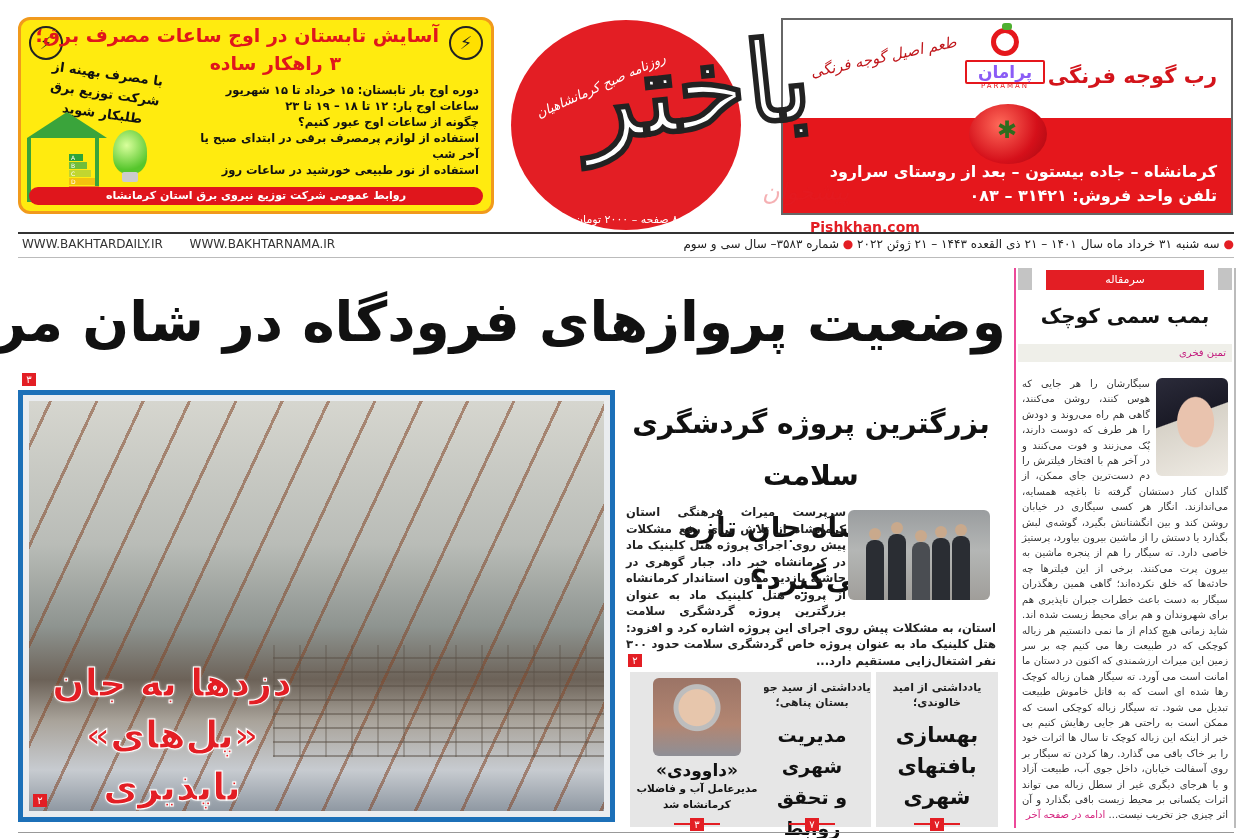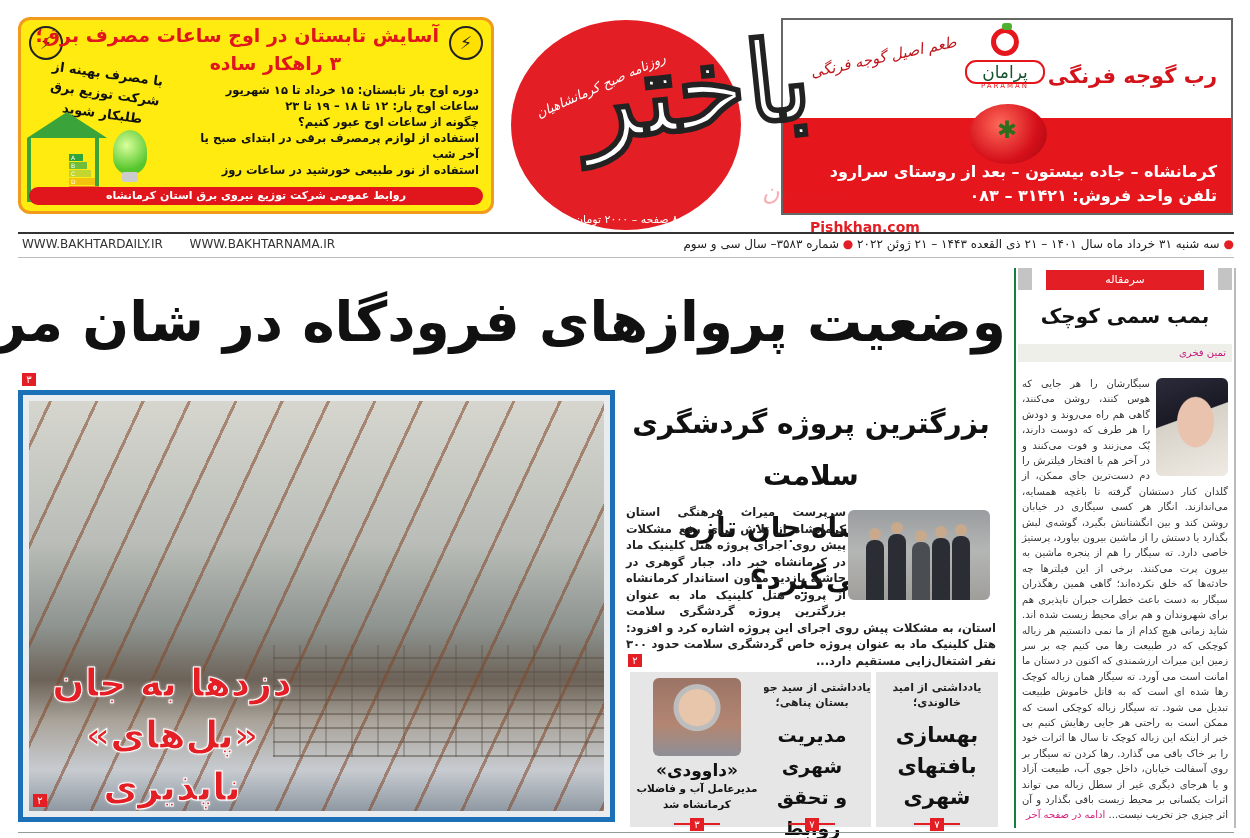--- a/index.html
+++ b/index.html
@@ -9,21 +9,21 @@
   .rtl { direction: rtl; }
 
   
   #ad-tomato { left: 781px; top: 18px; width: 452px; height: 197px; border: 2px solid #666; background: #fff; overflow: hidden; }
   #ad-tomato .upper { position: absolute; left: 0; top: 0; width: 100%; height: 98px; background: #fff; }
   #ad-tomato .lower { position: absolute; left: 0; top: 98px; width: 100%; height: 97px; background: #e5171c; }
   #ad-tomato .product { position: absolute; right: 14px; top: 44px; font-size: 21px; font-weight: bold; color: #d3141b; }
   #ad-tomato .brand-logo { position: absolute; left: 182px; top: 8px; width: 80px; height: 80px; text-align: center; }
   #ad-tomato .brand-ring { width: 28px; height: 28px; border: 5px solid #e5171c; border-radius: 50%; margin: 0 auto; position: relative; }
   #ad-tomato .brand-ring::after { content: ""; position: absolute; left: 6px; top: -10px; width: 10px; height: 7px; background: #4db030; border-radius: 3px; }
-  #ad-tomato .brand-name { font-size: 17px; font-weight: normal; color: #14532d; border: 2px solid #e5171c; border-radius: 11px; margin-top: 4px; padding: 0 4px; }
+  #ad-tomato .brand-name { font-size: 17px; font-weight: bold; color: #8b5cf6; border: 2px solid #e5171c; border-radius: 2px; margin-top: 4px; padding: 0 4px; }
   #ad-tomato .brand-latin { font-size: 7px; color: #e5171c; letter-spacing: 2px; margin-top: -2px; }
   #ad-tomato .slogan { position: absolute; left: 26px; top: 28px; font-family: "DejaVu Serif", serif; font-style: italic; font-size: 15px; color: #c0161b; transform: rotate(-12deg); }
   #ad-tomato .tomato { position: absolute; left: 186px; top: 84px; width: 78px; height: 60px; border-radius: 50%; background: radial-gradient(circle at 40% 35%, #ff6a5a, #d5101a 60%, #a30810); }
   #ad-tomato .tomato::after { content: "✱"; position: absolute; left: 28px; top: 12px; color: #2d6d1e; font-size: 24px; }
   #ad-tomato .address { position: absolute; right: 14px; top: 142px; font-size: 16px; font-weight: bold; color: #fff; }
   #ad-tomato .phone { position: absolute; right: 14px; top: 166px; font-size: 16px; font-weight: bold; color: #fff; }
 
   
   #logo { left: 511px; top: 20px; width: 230px; height: 222px; }
   #logo .disc { position: absolute; left: 0; top: 0; width: 230px; height: 210px; background: #e31e24; border-radius: 50%; }
@@ -92,21 +92,21 @@
   .box .title { font-size: 21px; font-weight: bold; color: #111; line-height: 31px; margin-top: 10px; }
   .box .badge-line { position: absolute; bottom: -4px; left: 0; right: 0; }
   #box-1 { left: 876px; width: 122px; }
   #box-2 { left: 753px; width: 118px; }
   #box-3 { left: 630px; width: 134px; }
   #box-3 .portrait { width: 88px; height: 78px; margin: 6px auto 0; border-radius: 6px; background: radial-gradient(circle at 50% 38%, #e7c6ac 0 18px, #bdbdbd 19px 23px, transparent 24px), linear-gradient(180deg, #9b7466 0%, #b38672 60%, #8e8f96 100%); }
   #box-3 .name { font-size: 17px; font-weight: bold; margin-top: 4px; }
   #box-3 .desc { font-size: 10.5px; font-weight: bold; line-height: 16px; }
 
   
-  #editorial { left: 1014px; top: 268px; width: 222px; height: 560px; border-left: 2px solid #15803d; border-right: 2px solid #bbb; }
+  #editorial { left: 1014px; top: 268px; width: 222px; height: 560px; border-left: 2px solid #ec4899; border-right: 2px solid #bbb; }
   #editorial .tab-row { position: absolute; left: 0; right: 0; top: 0; height: 22px; }
   #editorial .tab-grey { position: absolute; top: 0; width: 14px; height: 22px; background: #c4c4c4; }
   #editorial .tab-label { position: absolute; left: 30px; right: 30px; top: 2px; height: 20px; background: #e31e24; color: #fff; font-size: 11px; text-align: center; line-height: 20px; }
   #editorial .title { position: absolute; left: 0; right: 0; top: 36px; text-align: center; font-size: 20px; font-weight: bold; direction: rtl; }
   #editorial .author-bar { position: absolute; left: 2px; right: 2px; top: 76px; height: 18px; background: #efefe9; direction: rtl; font-size: 10px; color: #c2187c; padding-right: 6px; line-height: 18px; }
   #editorial .photo { position: absolute; right: 6px; top: 110px; width: 72px; height: 98px; border-radius: 6px; background: radial-gradient(ellipse at 55% 45%, #e9c3ae 0 18px, transparent 19px), linear-gradient(160deg, #2b2b3a 0%, #1a1a26 40%, #d7d2c8 41%, #efebe4 100%); }
   #editorial .body { position: absolute; left: 6px; right: 6px; top: 108px; direction: rtl; text-align: justify; font-size: 10px; line-height: 15.4px; color: #333; }
   #editorial .body .float { float: right; width: 78px; height: 104px; }
   #editorial .more { color: #d4237e; }
 

